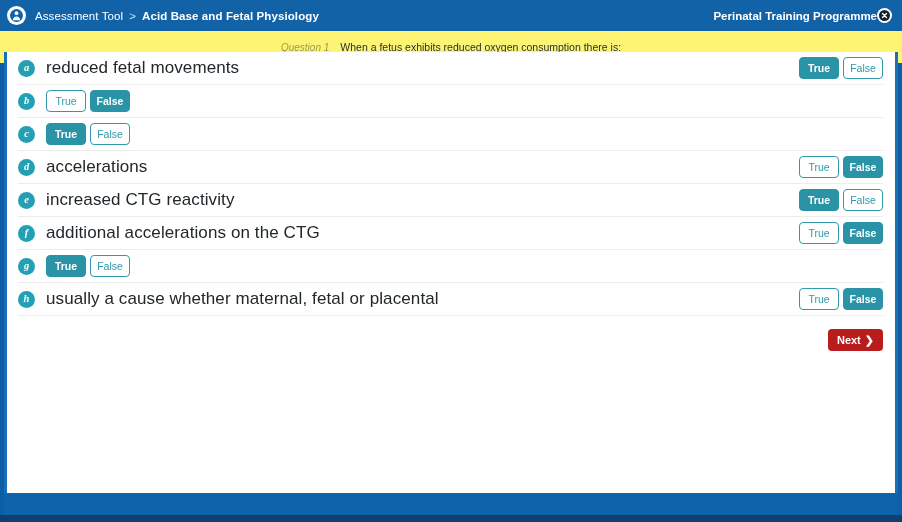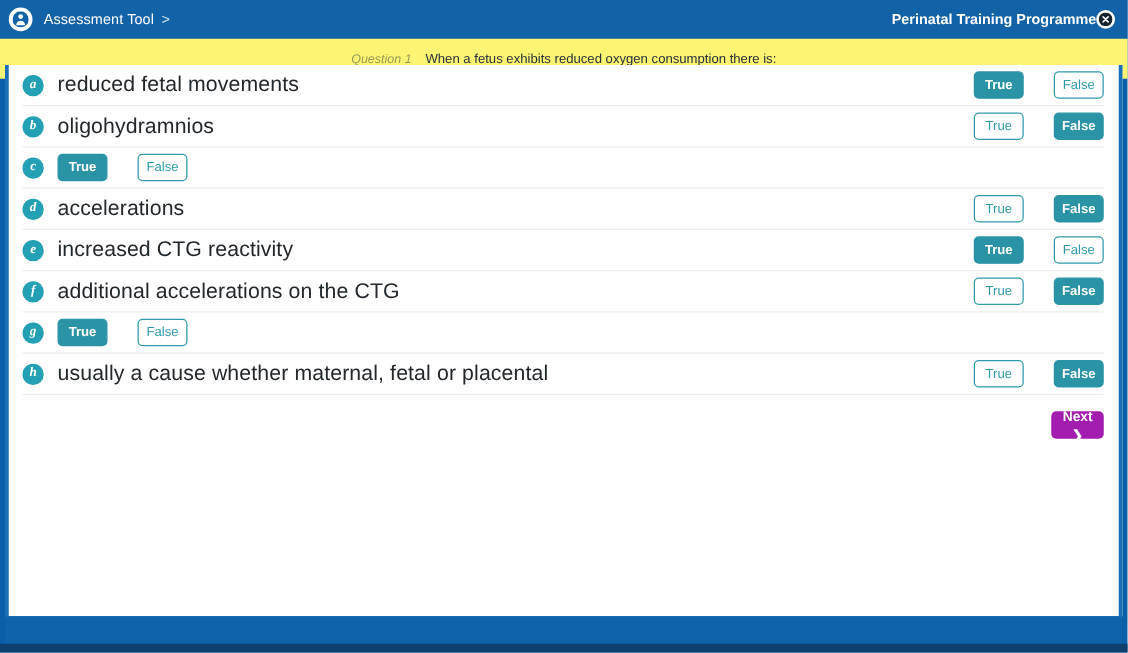--- a/index.html
+++ b/index.html
@@ -153,21 +153,21 @@
     font-size: 17px;
     letter-spacing: .1px;
     flex: 1 1 auto;
     white-space: nowrap;
     overflow: hidden;
   }
 
   .tf-group {
     display: flex;
     align-items: center;
-    gap: 24px;
+    gap: 4px;
     flex: 0 0 auto;
   }
   .tf-btn {
     width: 40px;
     height: 22px;
     border-radius: 4px;
     border: 1px solid #2e9aab;
     background: #ffffff;
     color: #2e9aab;
     font-size: 10.5px;
@@ -187,35 +187,34 @@
     font-weight: 700;
   }
 
   
   .next-wrap {
     display: flex;
     justify-content: flex-end;
     padding: 13px 12px 0 0;
   }
   .next-btn {
-    background: #a21caf;
+    background: #b91c1c;
     color: #ffffff;
     border: none;
     border-radius: 4px;
     height: 22px;
     padding: 0 9px;
     font-size: 11px;
     font-weight: 700;
     font-family: "Liberation Sans", sans-serif;
     display: inline-flex;
     align-items: center;
     gap: 4px;
     cursor: pointer;
     line-height: 1;
-    flex-direction: column;
   }
   .next-btn .chev { font-size: 11px; font-weight: 700; }
 
   
   .footer-bar {
     position: absolute;
     left: 4px; top: 493px;
     width: 894px;
     height: 22px;
     background: #0f63ab;
@@ -239,20 +238,21 @@
       <svg width="13" height="13" viewBox="0 0 13 13" aria-hidden="true">
         <circle cx="6.5" cy="6.5" r="6.5" fill="#1262a8"></circle>
         <circle cx="6.5" cy="4.2" r="1.9" fill="#ffffff"></circle>
         <path d="M2.9 11.2c0-2.1 1.6-3.6 3.6-3.6s3.6 1.5 3.6 3.6z" fill="#ffffff"></path>
       </svg>
     </span>
 
     <div class="crumbs">
       <span class="crumb-root">Assessment Tool</span>
       <span class="crumb-sep">&gt;</span>
+      <span class="crumb-current">Acid Base and Fetal Physiology</span>
     </div>
 
     <div class="header-right">
       <span class="programme">Perinatal Training Programme</span>
       <span class="close-btn">
         <svg width="11" height="11" viewBox="0 0 11 11" aria-hidden="true">
           <circle cx="5.5" cy="5.5" r="5.5" fill="#14232e"></circle>
           <path d="M3.5 3.5l4 4M7.5 3.5l-4 4" stroke="#ffffff" stroke-width="1.3" stroke-linecap="round"></path>
         </svg>
       </span>
@@ -271,21 +271,20 @@
         <span class="badge">a</span>
         <span class="opt-text">reduced fetal movements</span>
         <span class="tf-group">
           <button class="tf-btn selected">True</button>
           <button class="tf-btn">False</button>
         </span>
       </div>
 
       <div class="row">
         <span class="badge">b</span>
-        <span class="opt-text">oligohydramnios</span>
         <span class="tf-group">
           <button class="tf-btn">True</button>
           <button class="tf-btn selected">False</button>
         </span>
       </div>
 
       <div class="row">
         <span class="badge">c</span>
         <span class="tf-group">
           <button class="tf-btn selected">True</button>

